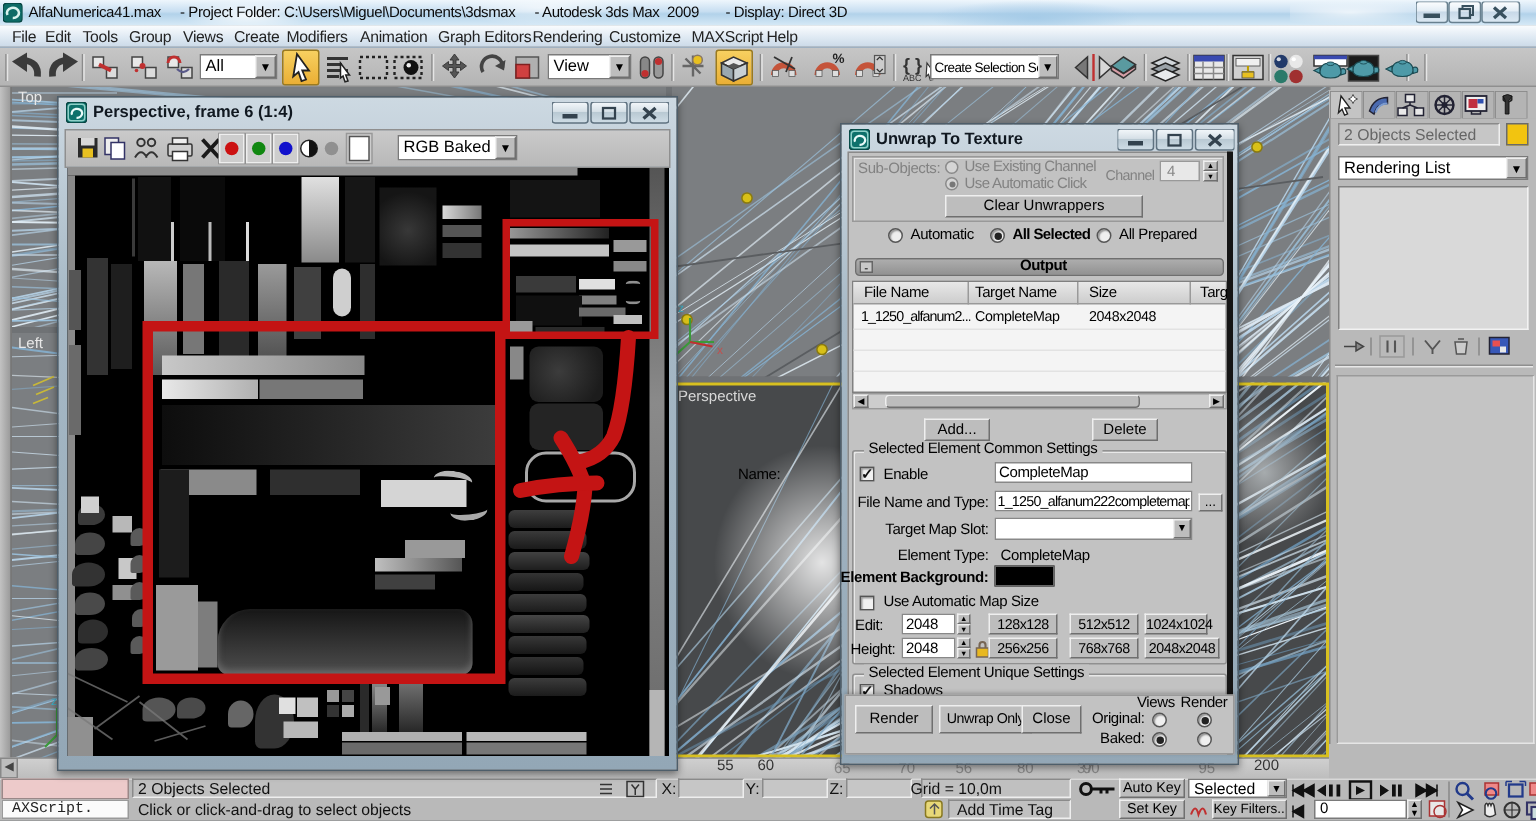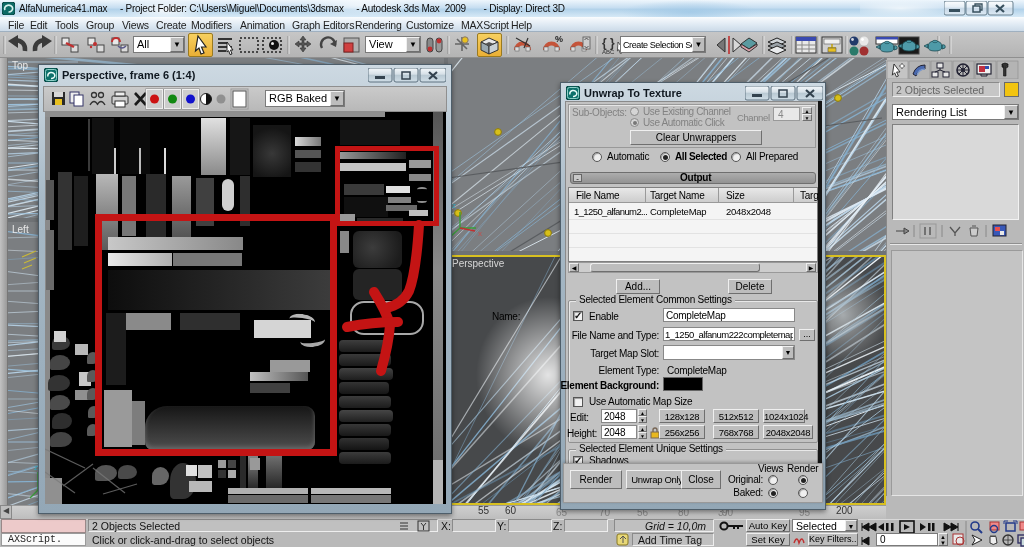--- a/index.html
+++ b/index.html
@@ -692,21 +692,21 @@
     <rect x="20" y="1" width="11" height="10" fill="none" stroke="#333"></rect>
     <path d="M23 3 l2.5 3 l2.5 -3 m-2.5 3 v4" stroke="#333" fill="none"></path>
   </svg>
 <div style="position:absolute;left:441px;top:520px;font-size:10.5px;color:#111;">X:</div>
 <div style="position:absolute;left:452px;top:519px;width:44px;height:13px;background:#c6c6c6;border:1px solid #8a8a8a;border-bottom-color:#eee;border-right-color:#eee;"></div>
 <div style="position:absolute;left:497px;top:520px;font-size:10.5px;color:#111;">Y:</div>
 <div style="position:absolute;left:508px;top:519px;width:44px;height:13px;background:#c6c6c6;border:1px solid #8a8a8a;border-bottom-color:#eee;border-right-color:#eee;"></div>
 <div style="position:absolute;left:553px;top:520px;font-size:10.5px;color:#111;">Z:</div>
 <div style="position:absolute;left:564px;top:519px;width:44px;height:13px;background:#c6c6c6;border:1px solid #8a8a8a;border-bottom-color:#eee;border-right-color:#eee;"></div>
 <div style="position:absolute;left:614px;top:519px;width:100px;height:13px;background:#c0c0c0;border:1px solid #8a8a8a;border-bottom-color:#eee;border-right-color:#eee;"></div>
-<div style="position:absolute;left:645px;top:520px;font-size:10.5px;color:#111;font-style:italic;">Grid = 10,0m</div>
+<div style="position:absolute;left:607px;top:520px;font-size:10.5px;color:#111;">Grid = 10,0m</div>
 <svg style="position:absolute;left:718px;top:519px" width="28" height="14">
     <circle cx="6" cy="7" r="3.6" fill="none" stroke="#111" stroke-width="2"></circle>
     <path d="M9 7 h16 m-5 0 v3 m-4 -3 v3" stroke="#111" stroke-width="2" fill="none"></path>
   </svg>
 <div class="raise" style="position:absolute;left:746px;top:519px;width:44px;height:13px;overflow:hidden;white-space:nowrap;text-align:center;line-height:11px;font-size:9.5px;">Auto Key</div>
 <div class="raise" style="position:absolute;left:746px;top:533px;width:44px;height:13px;overflow:hidden;white-space:nowrap;text-align:center;line-height:11px;font-size:9.5px;">Set Key</div>
 <div style="position:absolute;left:792px;top:519px;width:66px;height:13px;background:#fff;border:1px solid #7a7a7a;"></div>
 <div style="position:absolute;left:796px;top:520px;font-size:10.5px;">Selected</div>
 <div class="raise" style="position:absolute;left:845px;top:520px;width:12px;height:11px;font-size:7px;text-align:center;line-height:11px;">▼</div>
 <svg style="position:absolute;left:792px;top:533px" width="14" height="13">

